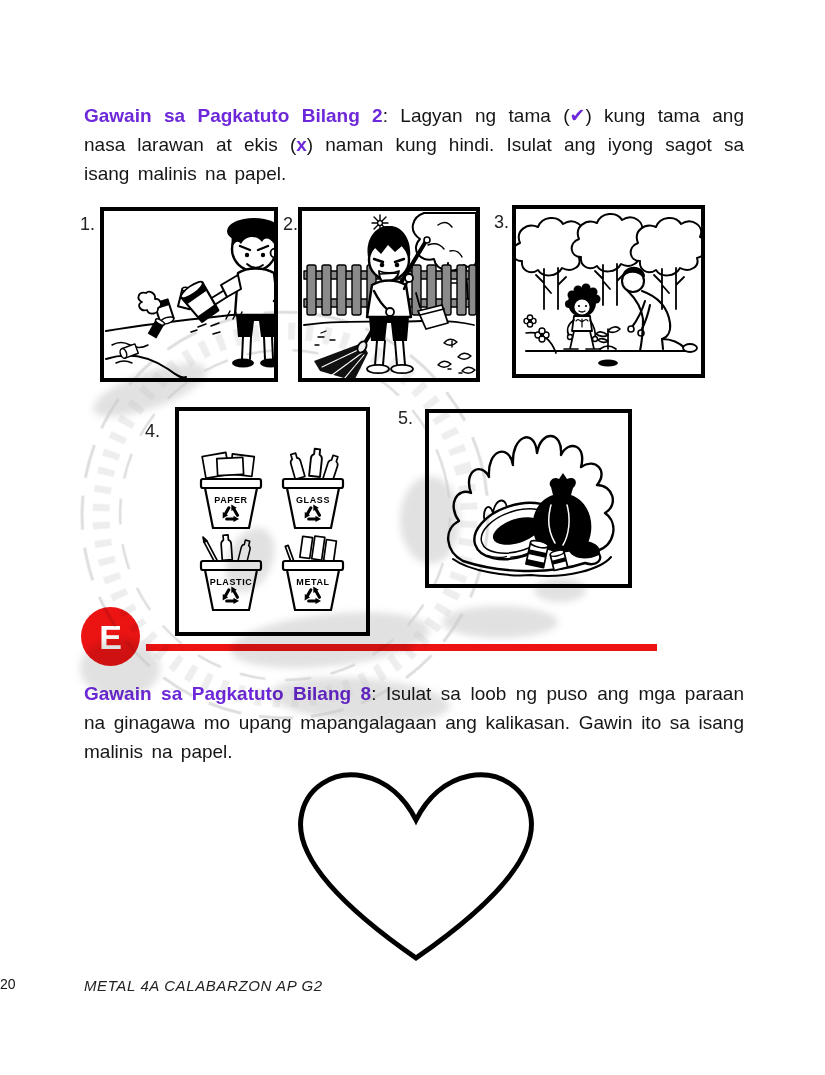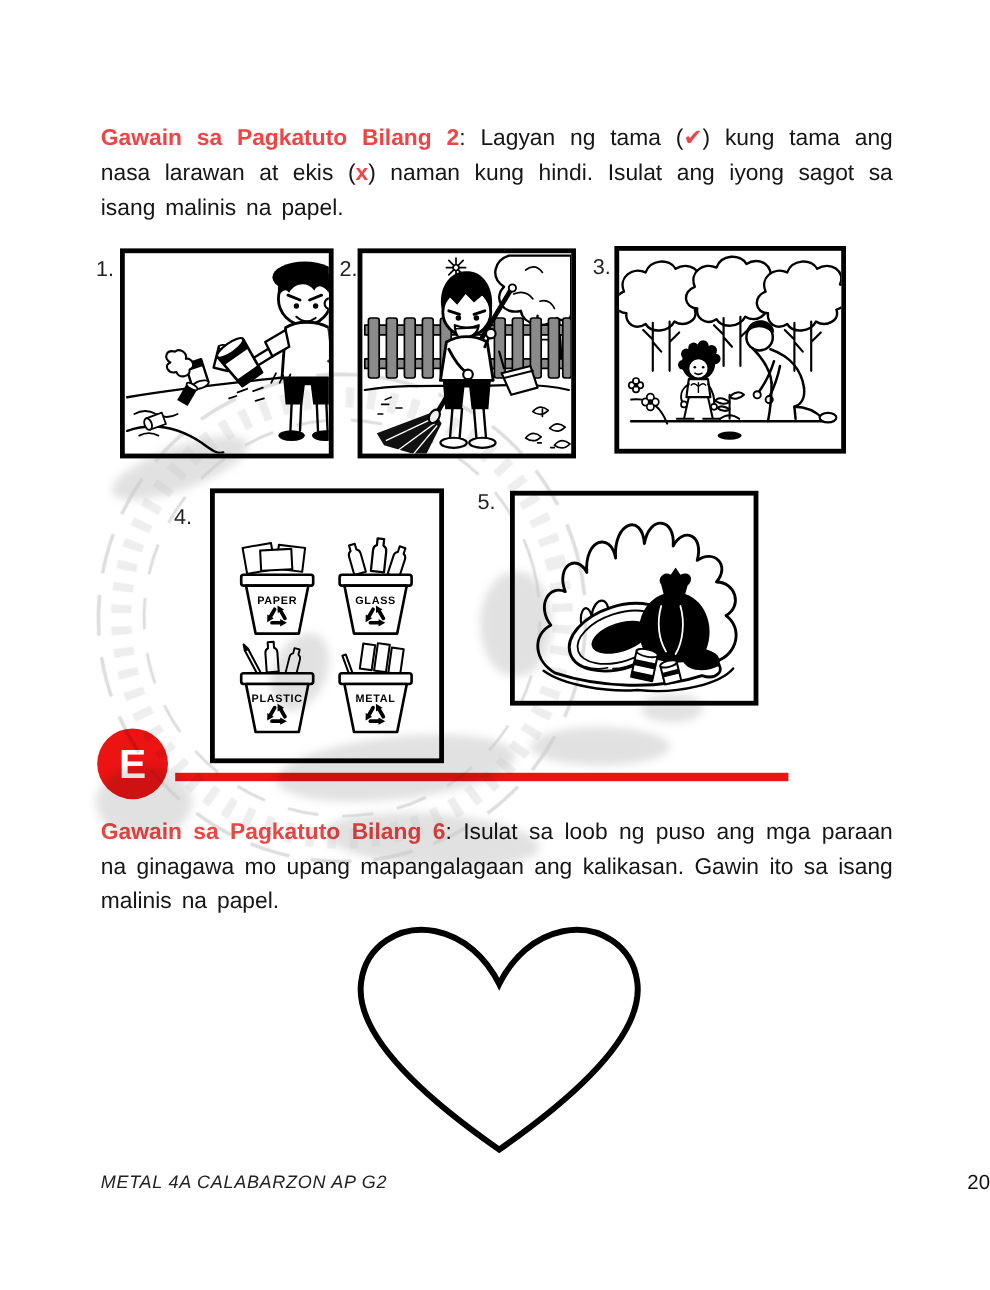--- a/index.html
+++ b/index.html
@@ -2,34 +2,34 @@
 <html style="--accent: #ec1313; --fence: #8a8a8a; --wm: #c9c9c9; --ink: #000000;"><head>
 <meta charset="utf-8">
 <style>
   :root{ --accent:#ec1313; --fence:#8a8a8a; --wm:#c9c9c9; --ink:#000000; }
   *{box-sizing:border-box; margin:0; padding:0;}
   html,body{background:#ffffff;}
   body{font-family:"Liberation Sans","DejaVu Sans",sans-serif; color:#111;}
   .page{position:relative; width:825px; height:1075px; background:#fff; overflow:hidden;}
   .para{position:absolute; left:84px; width:660px; font-size:19px; line-height:29px;
         text-align:justify; word-spacing:3px; color:#161616;}
-  .para b{font-weight:700; color:#ef4444;}
+  .para b{font-weight:700; color:#6d28d9;}
   #act2{top:101px;}
   #act3{top:679px;}
   .num{position:absolute; font-size:18px; color:#222;}
   .fig{position:absolute; border:4px solid #000; background:transparent;}
   .fig svg{display:block; width:100%; height:100%;}
   .badge{position:absolute; left:81px; top:607px; width:59px; height:59px; border-radius:50%;
          background:var(--accent); display:flex; align-items:center; justify-content:center;}
   .badge span{color:#fff; font-weight:700; font-size:34px; line-height:1;}
   .rule{position:absolute; left:146px; top:644px; width:511px; height:7px; background:var(--accent);}
   .heart-wrap{position:absolute; left:287px; top:760px; width:258px; height:206px;}
   .footer-left{position:absolute; left:84px; top:977px; font-size:15px; font-style:italic;
                letter-spacing:0.6px; color:#222;}
-  .page-num{position:absolute; left:0; right:0; top:976px; text-align:right; font-size:17px; color:#111;}
+  .page-num{position:absolute; left:0; right:0; top:976px; text-align:left; font-size:14px; color:#111;}
   .watermark{position:absolute; left:0; top:0; width:825px; height:1075px; z-index:6;
              mix-blend-mode:multiply; pointer-events:none;}
   .content{position:relative; z-index:1;}
   svg text.binlabel{font-family:"Liberation Sans",sans-serif; font-weight:700; font-size:9px;
                     letter-spacing:0.6px; fill:#000; text-anchor:middle;}
 </style>
 </head>
 <body>
 
 <div class="page">
@@ -340,21 +340,21 @@
         </g>
         <path d="M24 146 C 40 158 78 164 102 162 C 138 166 172 156 182 144" fill="none" stroke="#000" stroke-width="2"></path>
       </svg>
     </div>
 
     <div class="badge">
       <span>E</span>
     </div>
     <div class="rule"></div>
 
-    <p class="para" id="act3"><b>Gawain sa Pagkatuto Bilang 6</b><span>: </span><span>Isulat sa loob ng puso ang mga paraan na ginagawa mo upang mapangalagaan ang kalikasan. Gawin ito sa isang malinis na papel.</span></p>
+    <p class="para" id="act3"><b>Gawain sa Pagkatuto Bilang 8</b><span>: </span><span>Isulat sa loob ng puso ang mga paraan na ginagawa mo upang mapangalagaan ang kalikasan. Gawin ito sa isang malinis na papel.</span></p>
 
     <div class="heart-wrap">
       <svg viewBox="0 0 258 206">
         <path d="M129 198 C 60 150 8 100 14 58 C 18 28 46 10 76 16 C 100 21 118 38 129 60 C 140 38 158 21 182 16 C 212 10 240 28 244 58 C 250 100 198 150 129 198 Z" fill="#fff" stroke="#000" stroke-width="5"></path>
       </svg>
     </div>
 
     <div class="footer-left">METAL 4A CALABARZON  AP G2</div>
     <div class="page-num">20</div>
   </div>

